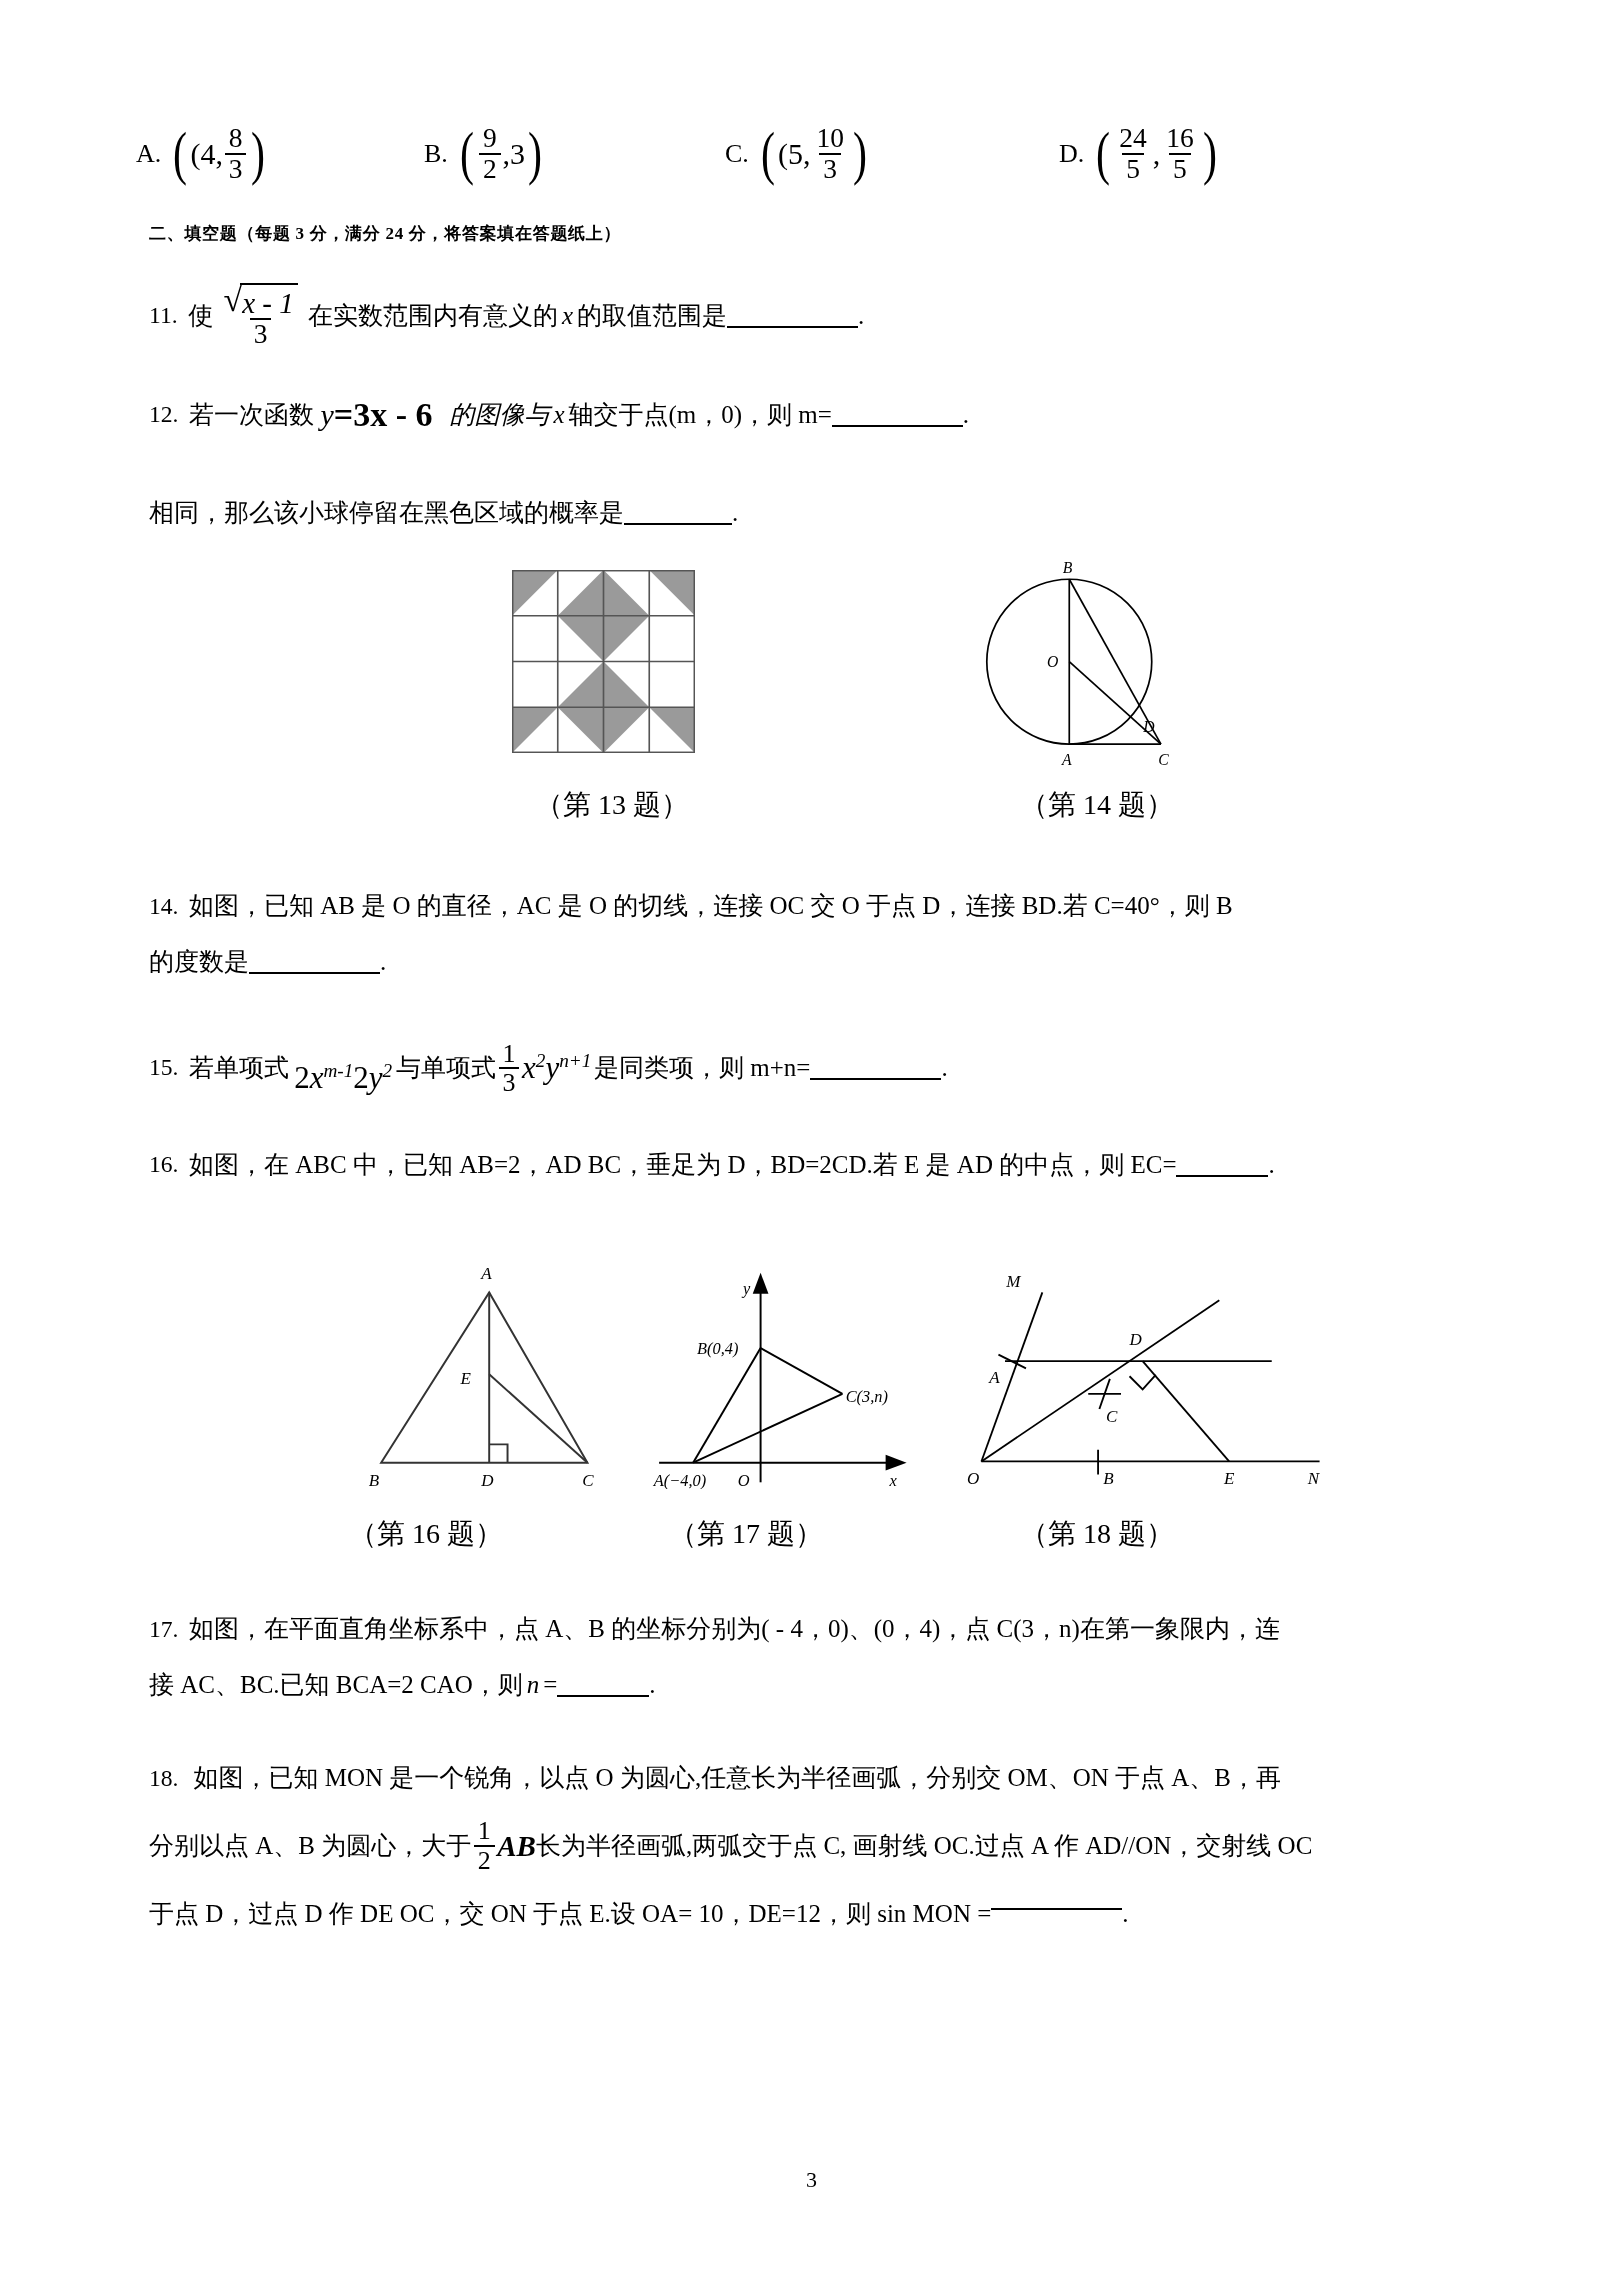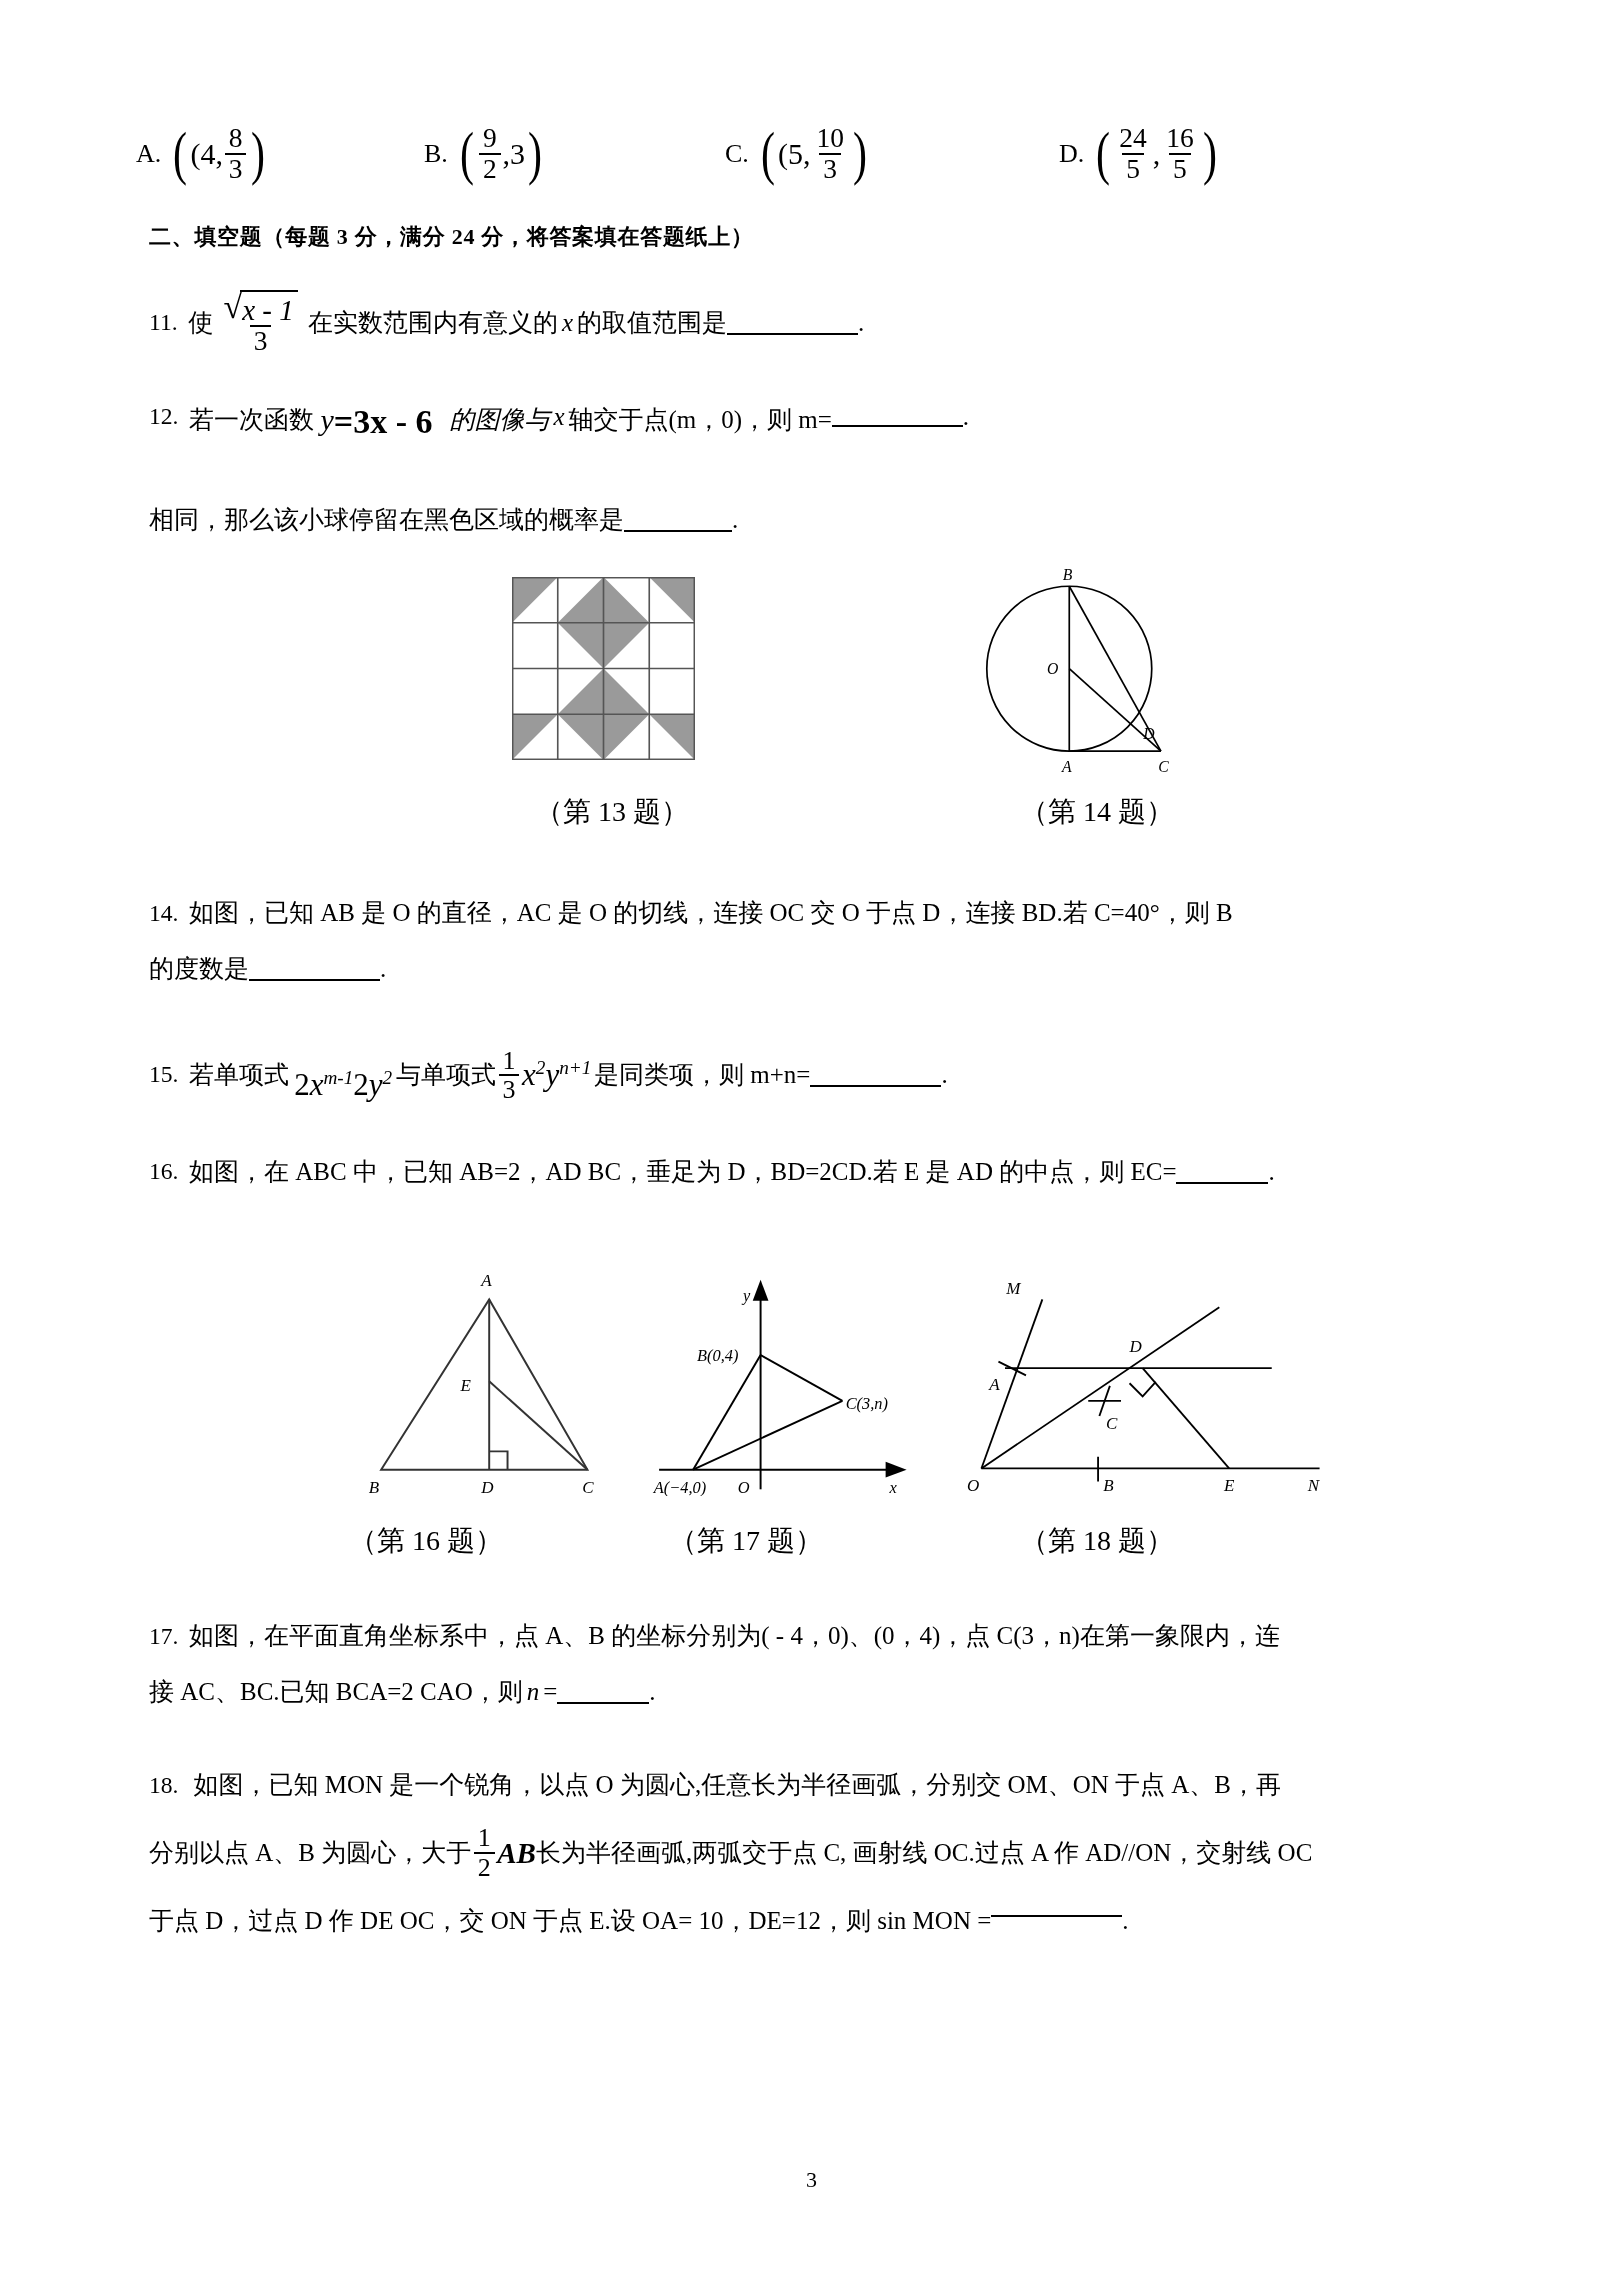--- a/index.html
+++ b/index.html
@@ -84,21 +84,21 @@
     line-height: 1;
     margin-right: -2.6px;
   }
   .sqrt .rad-body {
     border-top: 2px solid #000;
     padding: 2.6px 3.9px 0 2.6px;
   }
 
   
   .section-head {
-    font-size: 22px;
+    font-size: 17px;
     font-weight: bold;
     letter-spacing: 0.7px;
   }
 
   
   .figrow { position: relative; }
   .figcap {
     position: absolute;
     font-size: 28px;
     white-space: nowrap;
@@ -199,21 +199,21 @@
         </span>
         <span class="den">3</span>
       </span>
       <span>在实数范围内有意义的</span>
       <span class="mi" style="margin:0 3.9px;">x</span>
       <span>的取值范围是</span>
       <span class="blank b-lg"></span>
       <span>.</span>
     </div>
 
-    <div style="margin-top:47px; display:flex; font-size:25px;">
+    <div style="margin-top:47px; display:flex; align-items:center; font-size:25px;">
       <span class="qnum">12.</span>
       <span style="margin-left:10.5px;">若一次函数</span>
       <span class="mi" style="font-size:30px; margin-left:6.5px;">y</span>
       <span style="font-size:34px; font-weight:bold;">=3x - 6</span>
       <span style="margin-left:17px;font-style:italic;">的图像与</span>
       <span class="mi" style="margin:0 3.9px;">x</span>
       <span>轴交于点(m，0)，则 m=</span>
       <span class="blank b-lg"></span>
       <span>.</span>
     </div>

